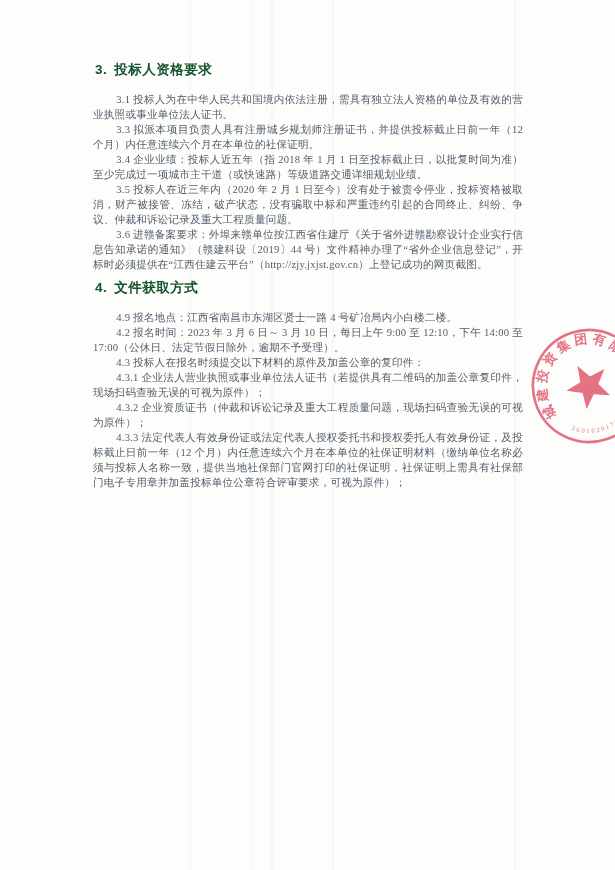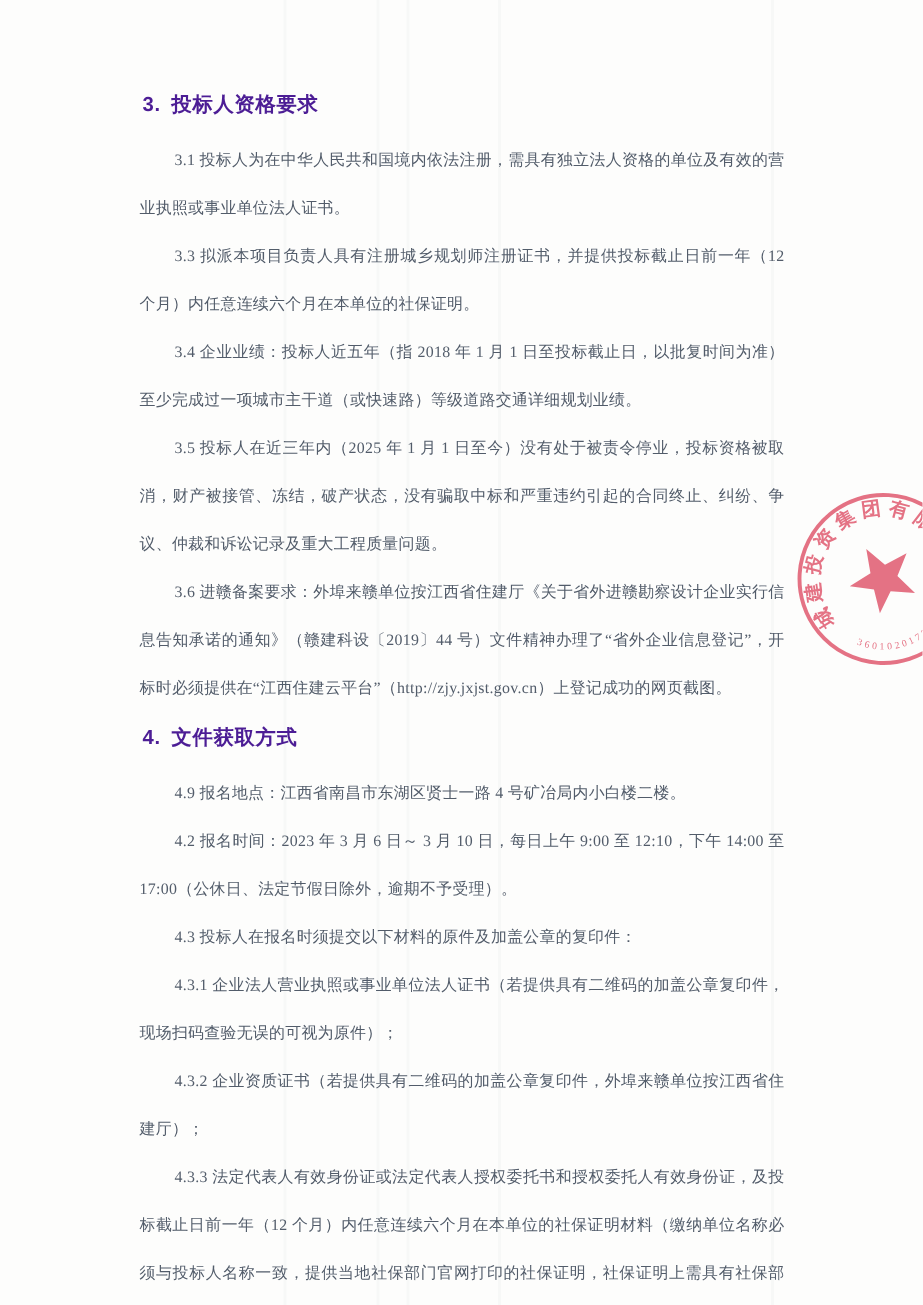--- a/index.html
+++ b/index.html
@@ -29,30 +29,30 @@
     position: absolute;
     left: 93px;
     top: 60px;
     width: 430px;
     color: #515b68;
   }
   h2.sec-heading {
     font-family: "Liberation Sans", "DejaVu Sans", sans-serif;
     font-size: 13.5px;
     font-weight: bold;
-    color: #4c1d95;
+    color: #14532d;
     line-height: 20px;
     letter-spacing: 0.5px;
     margin: 0 0 12px 2px;
   }
   h2.sec-heading .sec-num { margin-right: 7px; }
   h2.sec-heading.second { margin-top: 6px; }
   p.para {
     font-size: 10.6px;
-    line-height: 32px;
+    line-height: 15px;
     letter-spacing: 0.2px;
     text-align: justify;
     text-indent: 2.2em;
     color: #525c6a;
   }
   .seal {
     position: absolute;
     left: 524px;
     top: 316px;
     width: 140px;
@@ -77,30 +77,30 @@
   <div class="scan-line" style="left:332px"></div>
   <div class="scan-line" style="left:514px"></div>
 
   <div class="content">
 
     <h2 class="sec-heading"><span class="sec-num">3.</span><span>投标人资格要求</span></h2>
 
     <p class="para">3.1 投标人为在中华人民共和国境内依法注册，需具有独立法人资格的单位及有效的营业执照或事业单位法人证书。</p>
     <p class="para">3.3 拟派本项目负责人具有注册城乡规划师注册证书，并提供投标截止日前一年（12 个月）内任意连续六个月在本单位的社保证明。</p>
     <p class="para">3.4 企业业绩：投标人近五年（指 2018 年 1 月 1 日至投标截止日，以批复时间为准）至少完成过一项城市主干道（或快速路）等级道路交通详细规划业绩。</p>
-    <p class="para">3.5 投标人在近三年内（2025 年 1 月 1 日至今）没有处于被责令停业，投标资格被取消，财产被接管、冻结，破产状态，没有骗取中标和严重违约引起的合同终止、纠纷、争议、仲裁和诉讼记录及重大工程质量问题。</p>
+    <p class="para">3.5 投标人在近三年内（2020 年 2 月 1 日至今）没有处于被责令停业，投标资格被取消，财产被接管、冻结，破产状态，没有骗取中标和严重违约引起的合同终止、纠纷、争议、仲裁和诉讼记录及重大工程质量问题。</p>
     <p class="para">3.6 进赣备案要求：外埠来赣单位按江西省住建厅《关于省外进赣勘察设计企业实行信息告知承诺的通知》（赣建科设〔2019〕44 号）文件精神办理了“省外企业信息登记”，开标时必须提供在“江西住建云平台”（http://zjy.jxjst.gov.cn）上登记成功的网页截图。</p>
 
     <h2 class="sec-heading second"><span class="sec-num">4.</span><span>文件获取方式</span></h2>
 
     <p class="para">4.9 报名地点：江西省南昌市东湖区贤士一路 4 号矿冶局内小白楼二楼。</p>
     <p class="para">4.2 报名时间：2023 年 3 月 6 日～ 3 月 10 日，每日上午 9:00 至 12:10，下午 14:00 至 17:00（公休日、法定节假日除外，逾期不予受理）。</p>
     <p class="para">4.3 投标人在报名时须提交以下材料的原件及加盖公章的复印件：</p>
     <p class="para">4.3.1 企业法人营业执照或事业单位法人证书（若提供具有二维码的加盖公章复印件，现场扫码查验无误的可视为原件）；</p>
-    <p class="para">4.3.2 企业资质证书（若提供具有二维码的加盖公章复印件，外埠来赣单位按江西省住建厅）；</p>
+    <p class="para">4.3.2 企业资质证书（仲裁和诉讼记录及重大工程质量问题，现场扫码查验无误的可视为原件）；</p>
     <p class="para">4.3.3 法定代表人有效身份证或法定代表人授权委托书和授权委托人有效身份证，及投标截止日前一年（12 个月）内任意连续六个月在本单位的社保证明材料（缴纳单位名称必须与投标人名称一致，提供当地社保部门官网打印的社保证明，社保证明上需具有社保部门电子专用章并加盖投标单位公章符合评审要求，可视为原件）；</p>
 
   </div>
 
   <svg class="seal" viewBox="0 0 140 150">
     <defs>
       <path id="ringArc" d="M 29.8 94.7 A 43 43 0 1 1 100.2 94.7" fill="none"></path>
       <path id="serialArc" d="M 22.4 89.9 A 47 47 0 0 0 107.6 89.9" fill="none"></path>
     </defs>
     <g transform="rotate(-18 65 70)">

